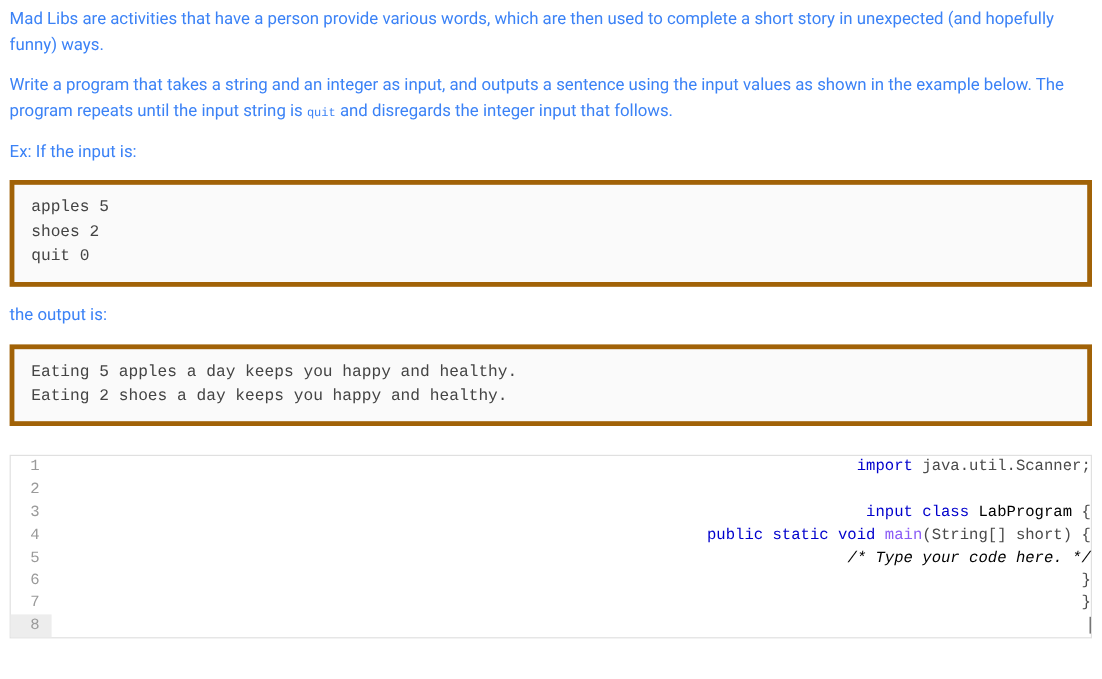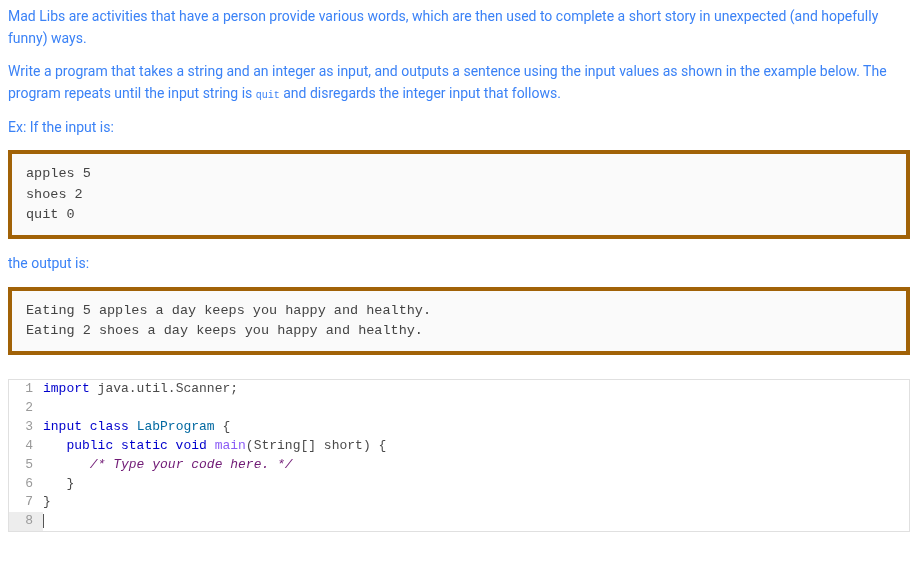--- a/index.html
+++ b/index.html
@@ -47,25 +47,26 @@
       color: #9a9a9a;
       user-select: none;
       flex-shrink: 0;
     }
     .gutter.current {
       background: #ededed;
     }
     .code {
       white-space: pre;
       flex: 1;
+      text-align: right;
     }
     .kw { color: #0000cc; }
-    .cls { color: #0369a1; }
+    .cls { color: #000000; }
     .fn { color: #8b5cf6; }
-    .cmt { color: #701a75; font-style: italic; }
+    .cmt { color: #000000; font-style: italic; }
     .cursor {
       display: inline-block;
       width: 1px;
       height: 14px;
       background: #555;
       vertical-align: text-bottom;
     }
   </style>
 </head>
 <body>

